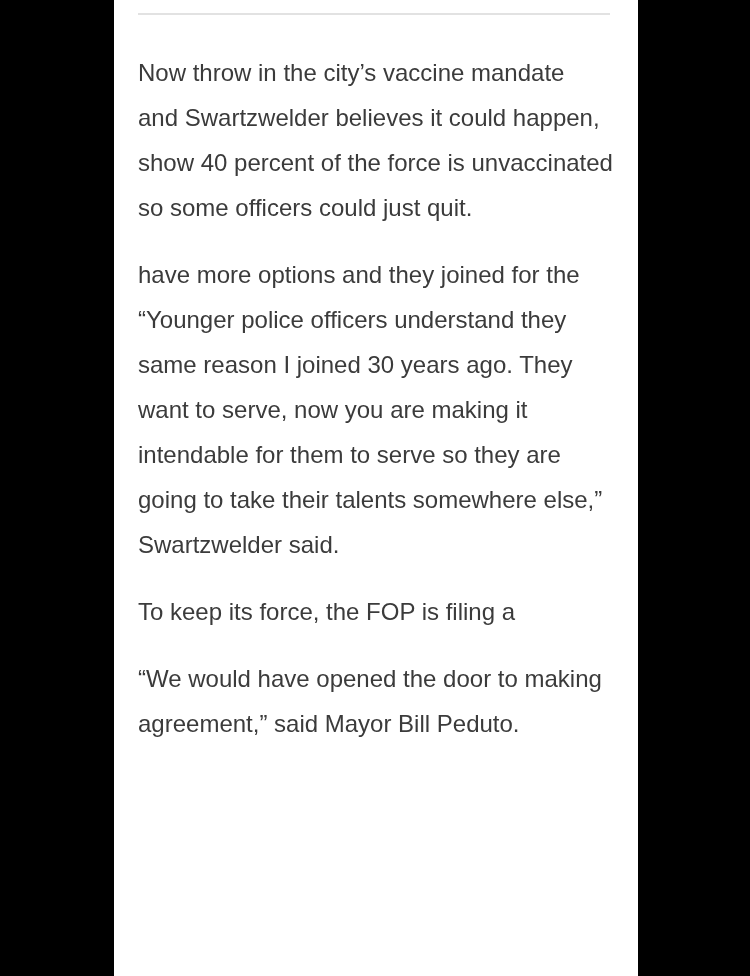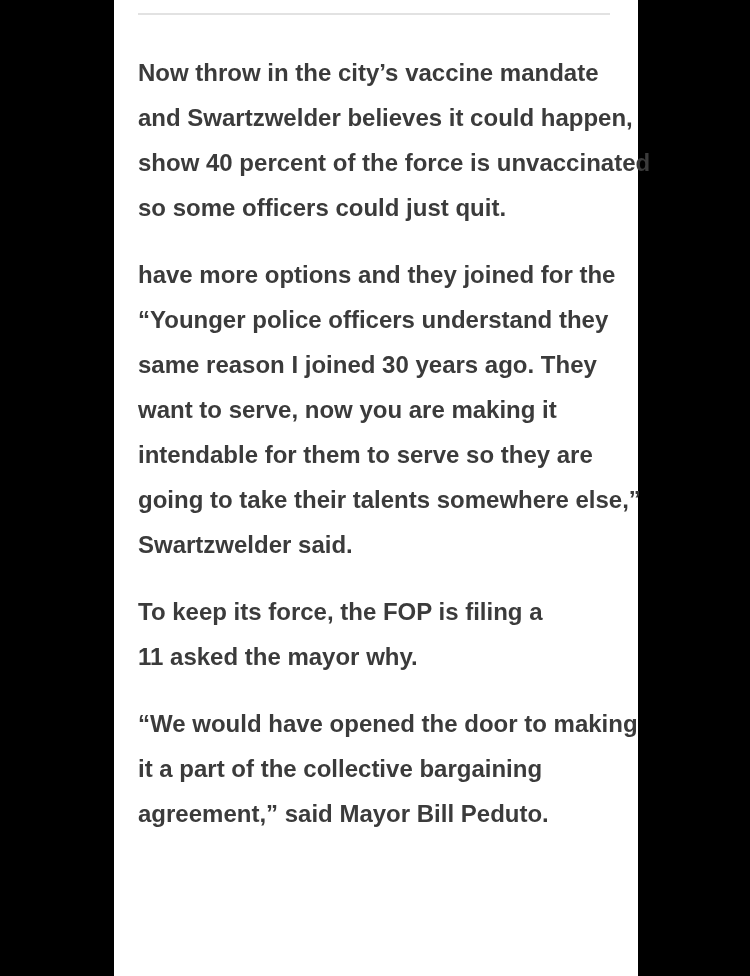--- a/index.html
+++ b/index.html
@@ -26,21 +26,20 @@
     border-top: 2px solid #e2e2e2;
   }
   .article {
     padding: 35px 24px 0 24px;
     font-size: 24px;
     line-height: 45px;
     color: #3b3b3b;
   }
   .article p {
     margin: 0 0 22px 0;
-    font-weight: bold;
   }
   .ln {
     display: block;
     white-space: nowrap;
   }
 </style>
 </head>
 <body>
 
 <div class="stage">
@@ -60,24 +59,22 @@
         <span class="ln">“Younger police officers understand they</span>
         <span class="ln">same reason I joined 30 years ago. They</span>
         <span class="ln">want to serve, now you are making it</span>
         <span class="ln">intendable for them to serve so they are</span>
         <span class="ln">going to take their talents somewhere else,”</span>
         <span class="ln">Swartzwelder said.</span>
       </p>
 
       <p>
         <span class="ln">To keep its force, the FOP is filing a</span>
-        <span class="ln">11 asked the mayor why.</span>
       </p>
 
       <p>
         <span class="ln">“We would have opened the door to making</span>
-        <span class="ln">it a part of the collective bargaining</span>
         <span class="ln">agreement,” said Mayor Bill Peduto.</span>
       </p>
 
     </div>
   </div>
 </div>
 
 </body></html>

